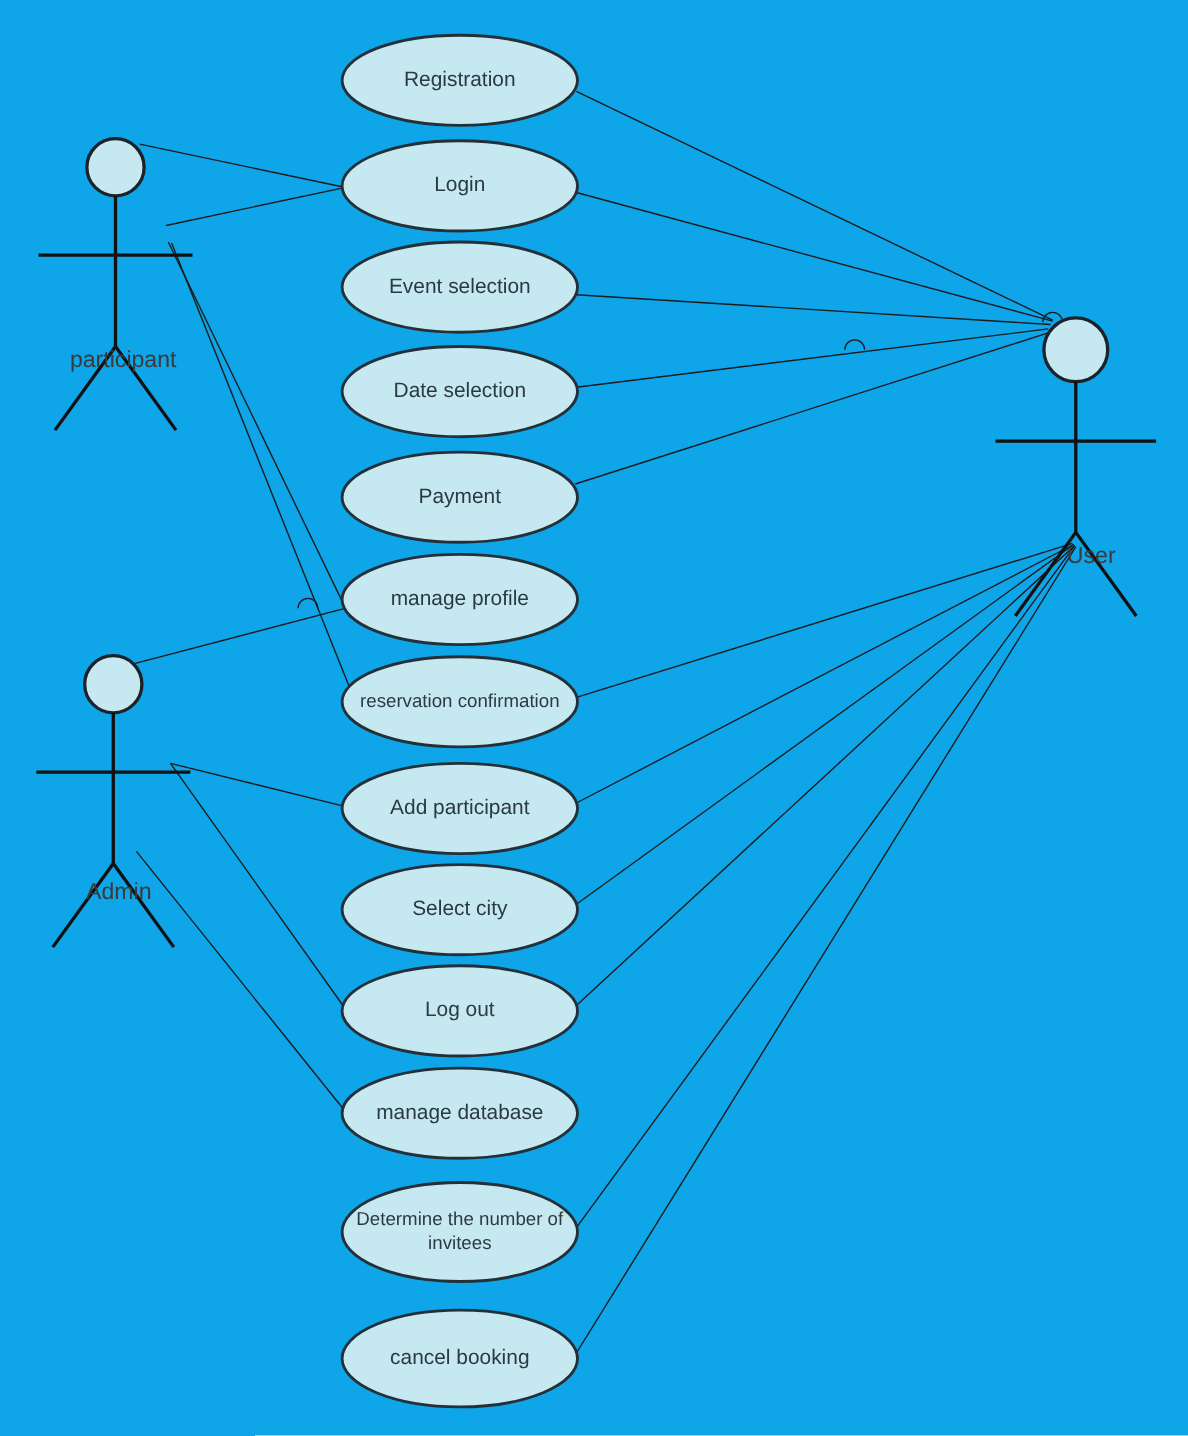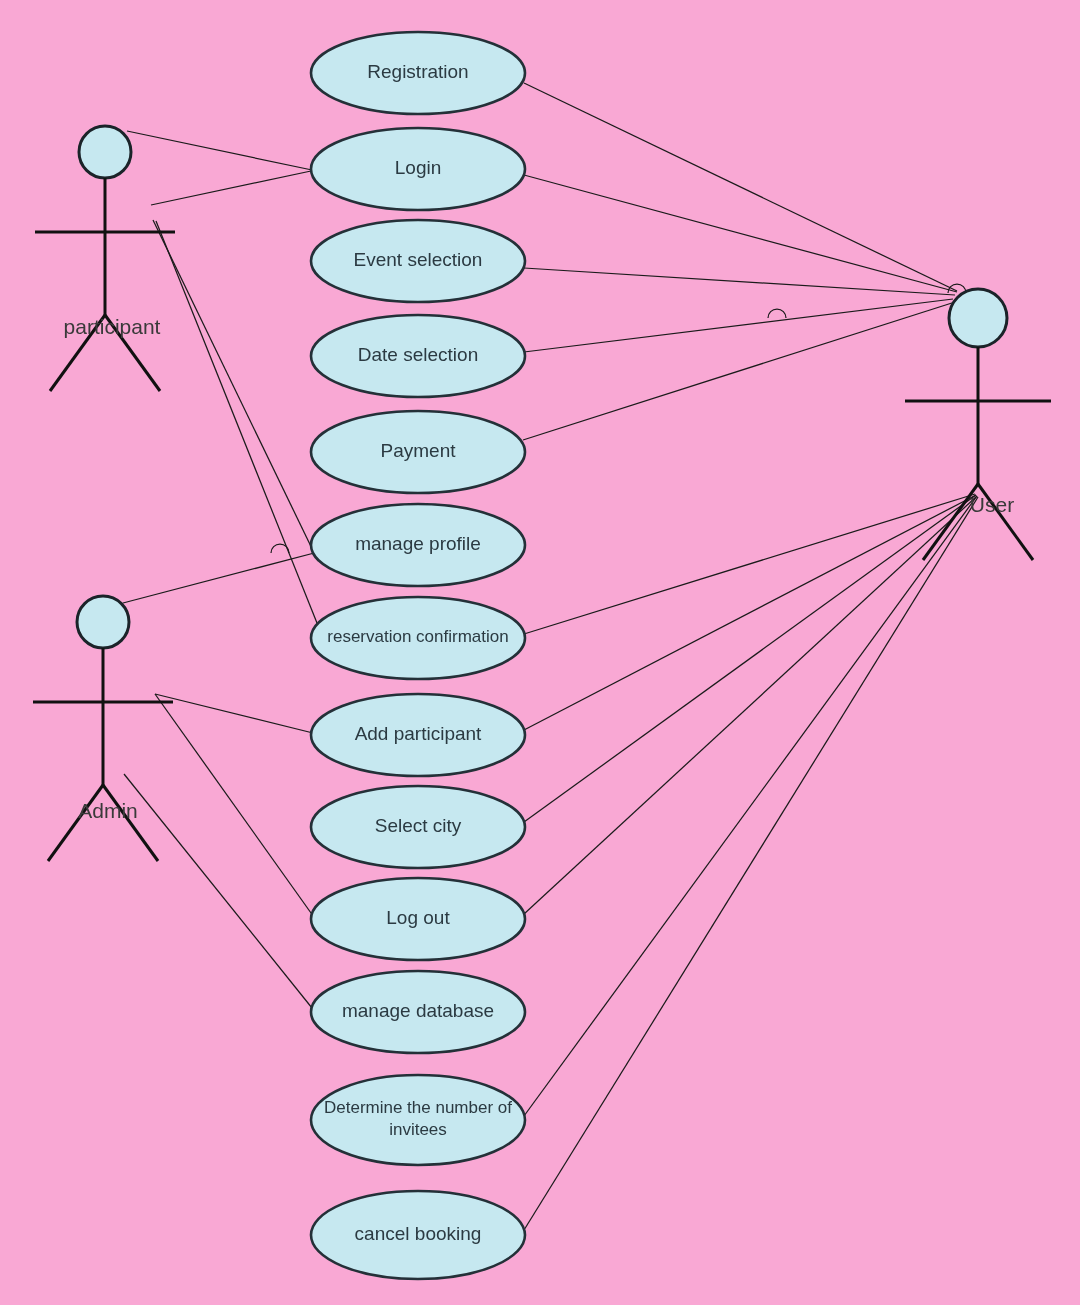--- a/index.html
+++ b/index.html
@@ -8,21 +8,21 @@
     padding: 0;
     background: #ffffff;
   }
   body {
     font-family: "Liberation Sans", sans-serif;
   }
   #diagram-root {
     position: relative;
     width: 1080px;
     height: 1305px;
-    background: #f9a8d4;
+    background: #0ea5e9;
     overflow: hidden;
   }
   svg#uml-canvas {
     position: absolute;
     left: 0;
     top: 0;
     width: 1080px;
     height: 1305px;
     display: block;
   }

